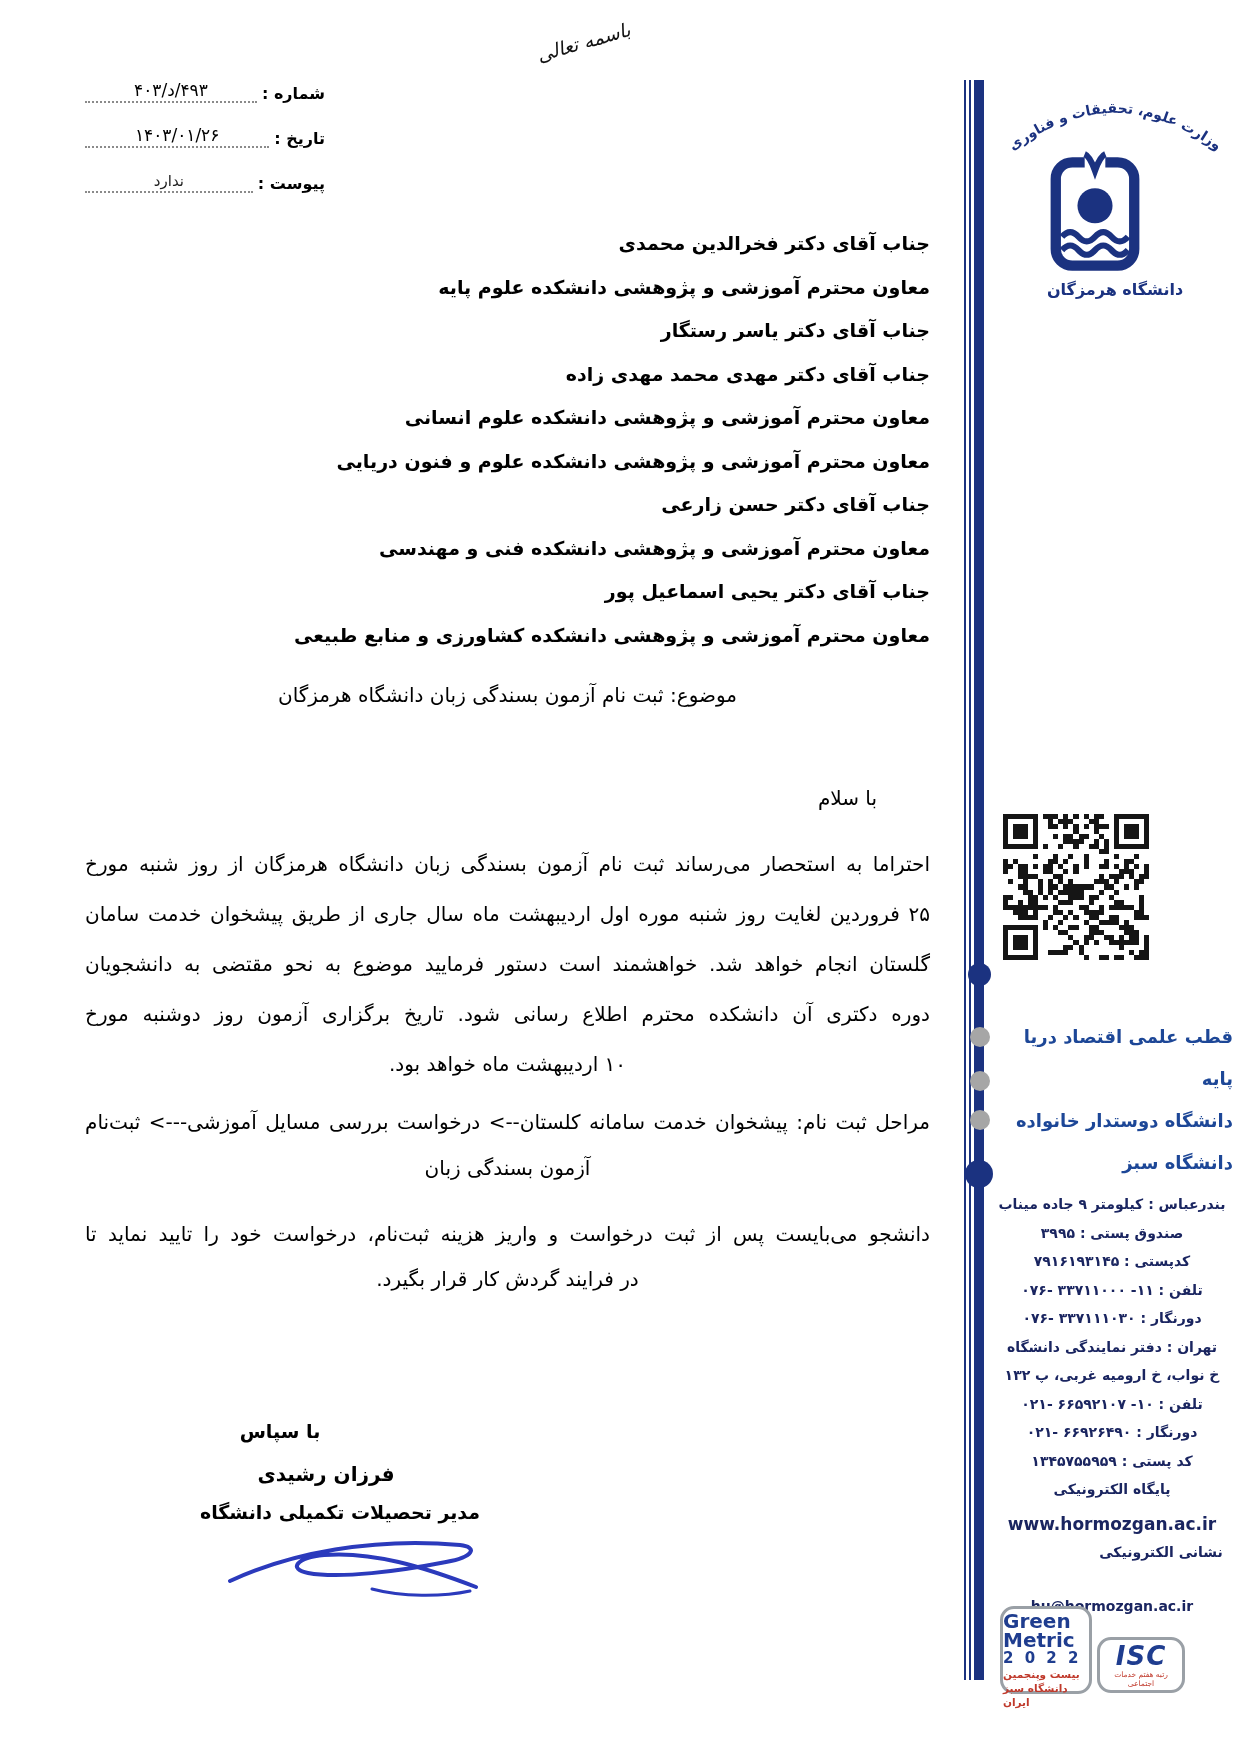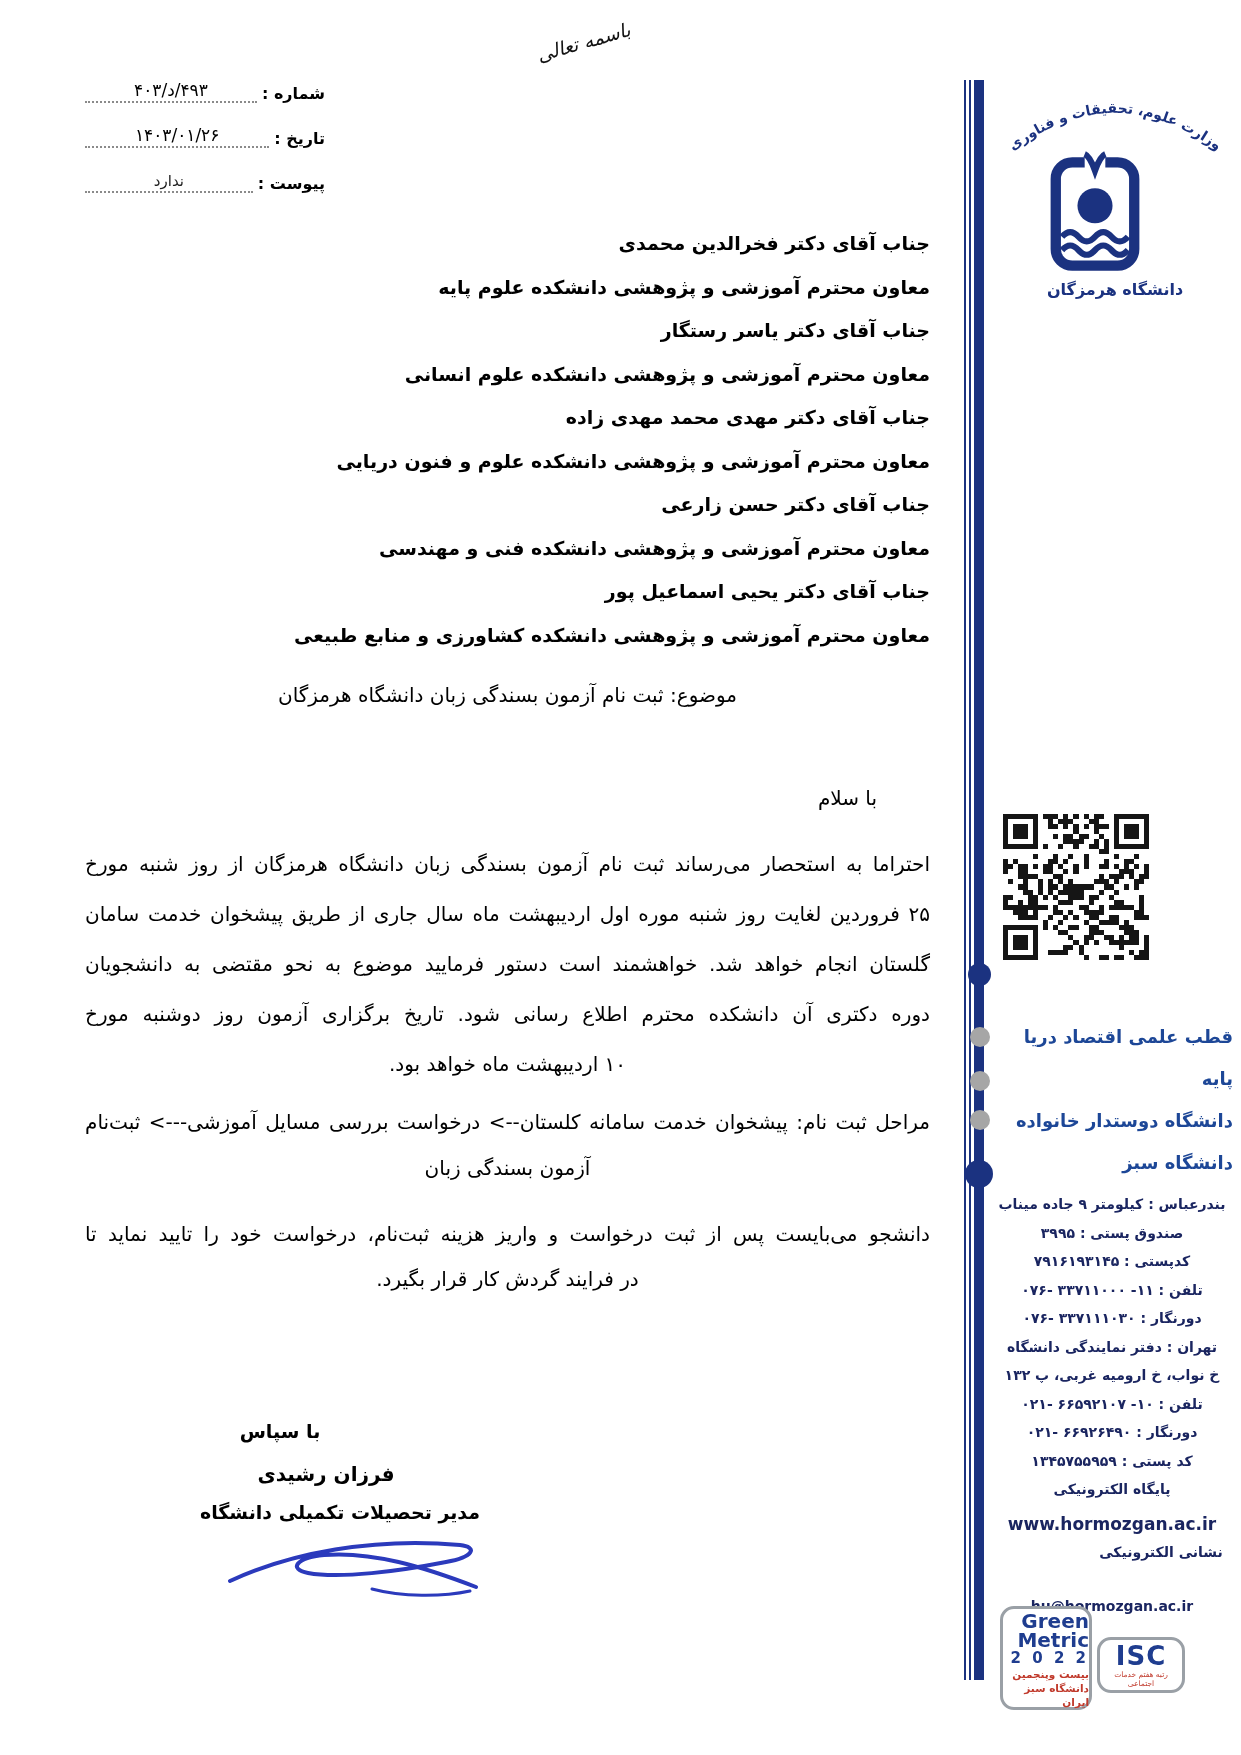--- a/index.html
+++ b/index.html
@@ -61,30 +61,30 @@
           color:#1d4797;line-height:42px;text-align:right;padding-right:2px;box-sizing:border-box;}
   .contact{position:absolute;left:988px;top:1190px;width:248px;text-align:center;
            font-weight:bold;font-size:14px;line-height:28.5px;color:#1a2560;}
   .site{position:absolute;left:988px;top:1514px;width:248px;text-align:center;direction:ltr;
         font-weight:bold;font-size:17px;color:#1a2560;}
   .email-label{position:absolute;left:1037px;top:1544px;width:248px;text-align:center;
         font-weight:bold;font-size:14px;color:#1a2560;}
   .email{position:absolute;left:988px;top:1570px;width:248px;text-align:center;direction:ltr;
         font-weight:bold;font-size:14px;color:#1a2560;margin-top:28px;}
 
-  .gm-box{position:absolute;left:1000px;top:1606px;width:92px;height:104px;background:#fff;
-          border:3px solid #9aa0a6;border-radius:14px;text-align:right;box-sizing:border-box;
+  .gm-box{position:absolute;left:1000px;top:1606px;width:92px;height:88px;background:#fff;
+          border:3px solid #9aa0a6;border-radius:14px;text-align:left;box-sizing:border-box;
           padding-top:3px;direction:ltr;}
   .gm-w{color:#1f3d8f;font-weight:bold;font-size:20px;line-height:19px;}
   .gm-y{color:#1f3d8f;font-weight:bold;font-size:15px;line-height:17px;letter-spacing:3px;}
   .gm-s{color:#c0392b;font-weight:bold;font-size:10.5px;line-height:14px;direction:rtl;}
   .isc-box{position:absolute;left:1097px;top:1637px;width:88px;height:56px;background:#fff;
            border:3px solid #9aa0a6;border-radius:14px;text-align:center;box-sizing:border-box;
            padding-top:2px;}
-  .isc-t{color:#1f3d8f;font-weight:bold;font-size:26px;line-height:28px;letter-spacing:1px;}
+  .isc-t{color:#1f3d8f;font-weight:bold;font-size:26px;line-height:28px;letter-spacing:1px;font-style:italic;}
   .isc-s{color:#c0392b;font-size:7.5px;line-height:9px;}
 </style>
 </head>
 <body>
 
 <div class="page">
 
   <div class="besmele">باسمه تعالی</div>
 
   <div class="meta">
@@ -127,22 +127,22 @@
     <circle cx="50" cy="54" r="17" fill="#1b3280"></circle>
     <path d="M18,84 q8,-9 16,0 t16,0 t16,0 t16,0" fill="none" stroke="#1b3280" stroke-width="6"></path>
     <path d="M18,97 q8,-9 16,0 t16,0 t16,0 t16,0" fill="none" stroke="#1b3280" stroke-width="6"></path>
   </svg>
   <div class="uni-name">دانشگاه هرمزگان</div>
 
   <div class="recipients">
     <div>جناب آقای دکتر فخرالدین محمدی</div>
     <div>معاون محترم آموزشی و پژوهشی دانشکده علوم پایه</div>
     <div>جناب آقای دکتر یاسر رستگار</div>
+    <div>جناب آقای دکتر مهدی محمد مهدی زاده</div>
     <div>معاون محترم آموزشی و پژوهشی دانشکده علوم انسانی</div>
-    <div>جناب آقای دکتر مهدی محمد مهدی زاده</div>
     <div>معاون محترم آموزشی و پژوهشی  دانشکده علوم و فنون دریایی</div>
     <div>جناب آقای دکتر حسن زارعی</div>
     <div>معاون محترم آموزشی و پژوهشی دانشکده فنی و مهندسی</div>
     <div>جناب آقای دکتر یحیی اسماعیل پور</div>
     <div>معاون محترم آموزشی و پژوهشی دانشکده کشاورزی و منابع طبیعی</div>
   </div>
 
   <div class="subject">موضوع: ثبت نام آزمون بسندگی زبان دانشگاه هرمزگان</div>
   <div class="salutation">با سلام</div>
 

